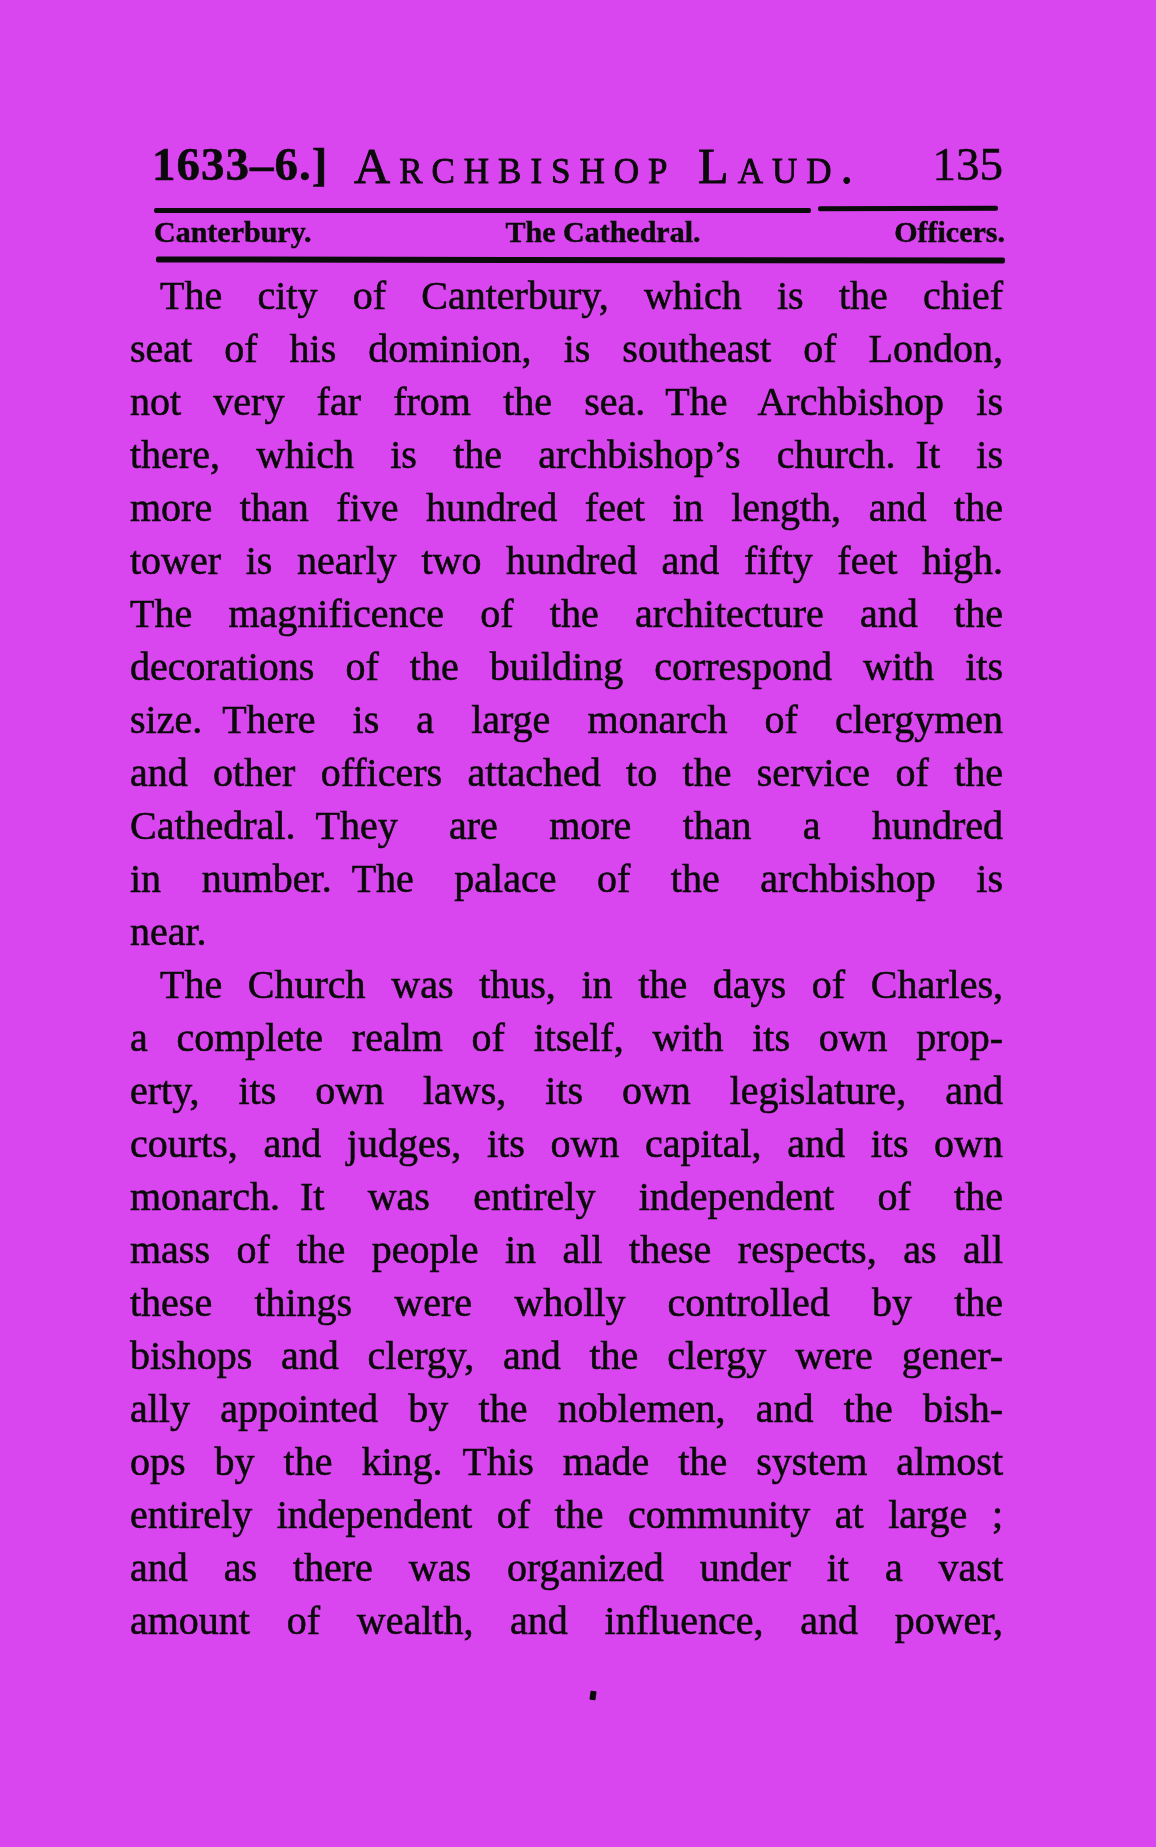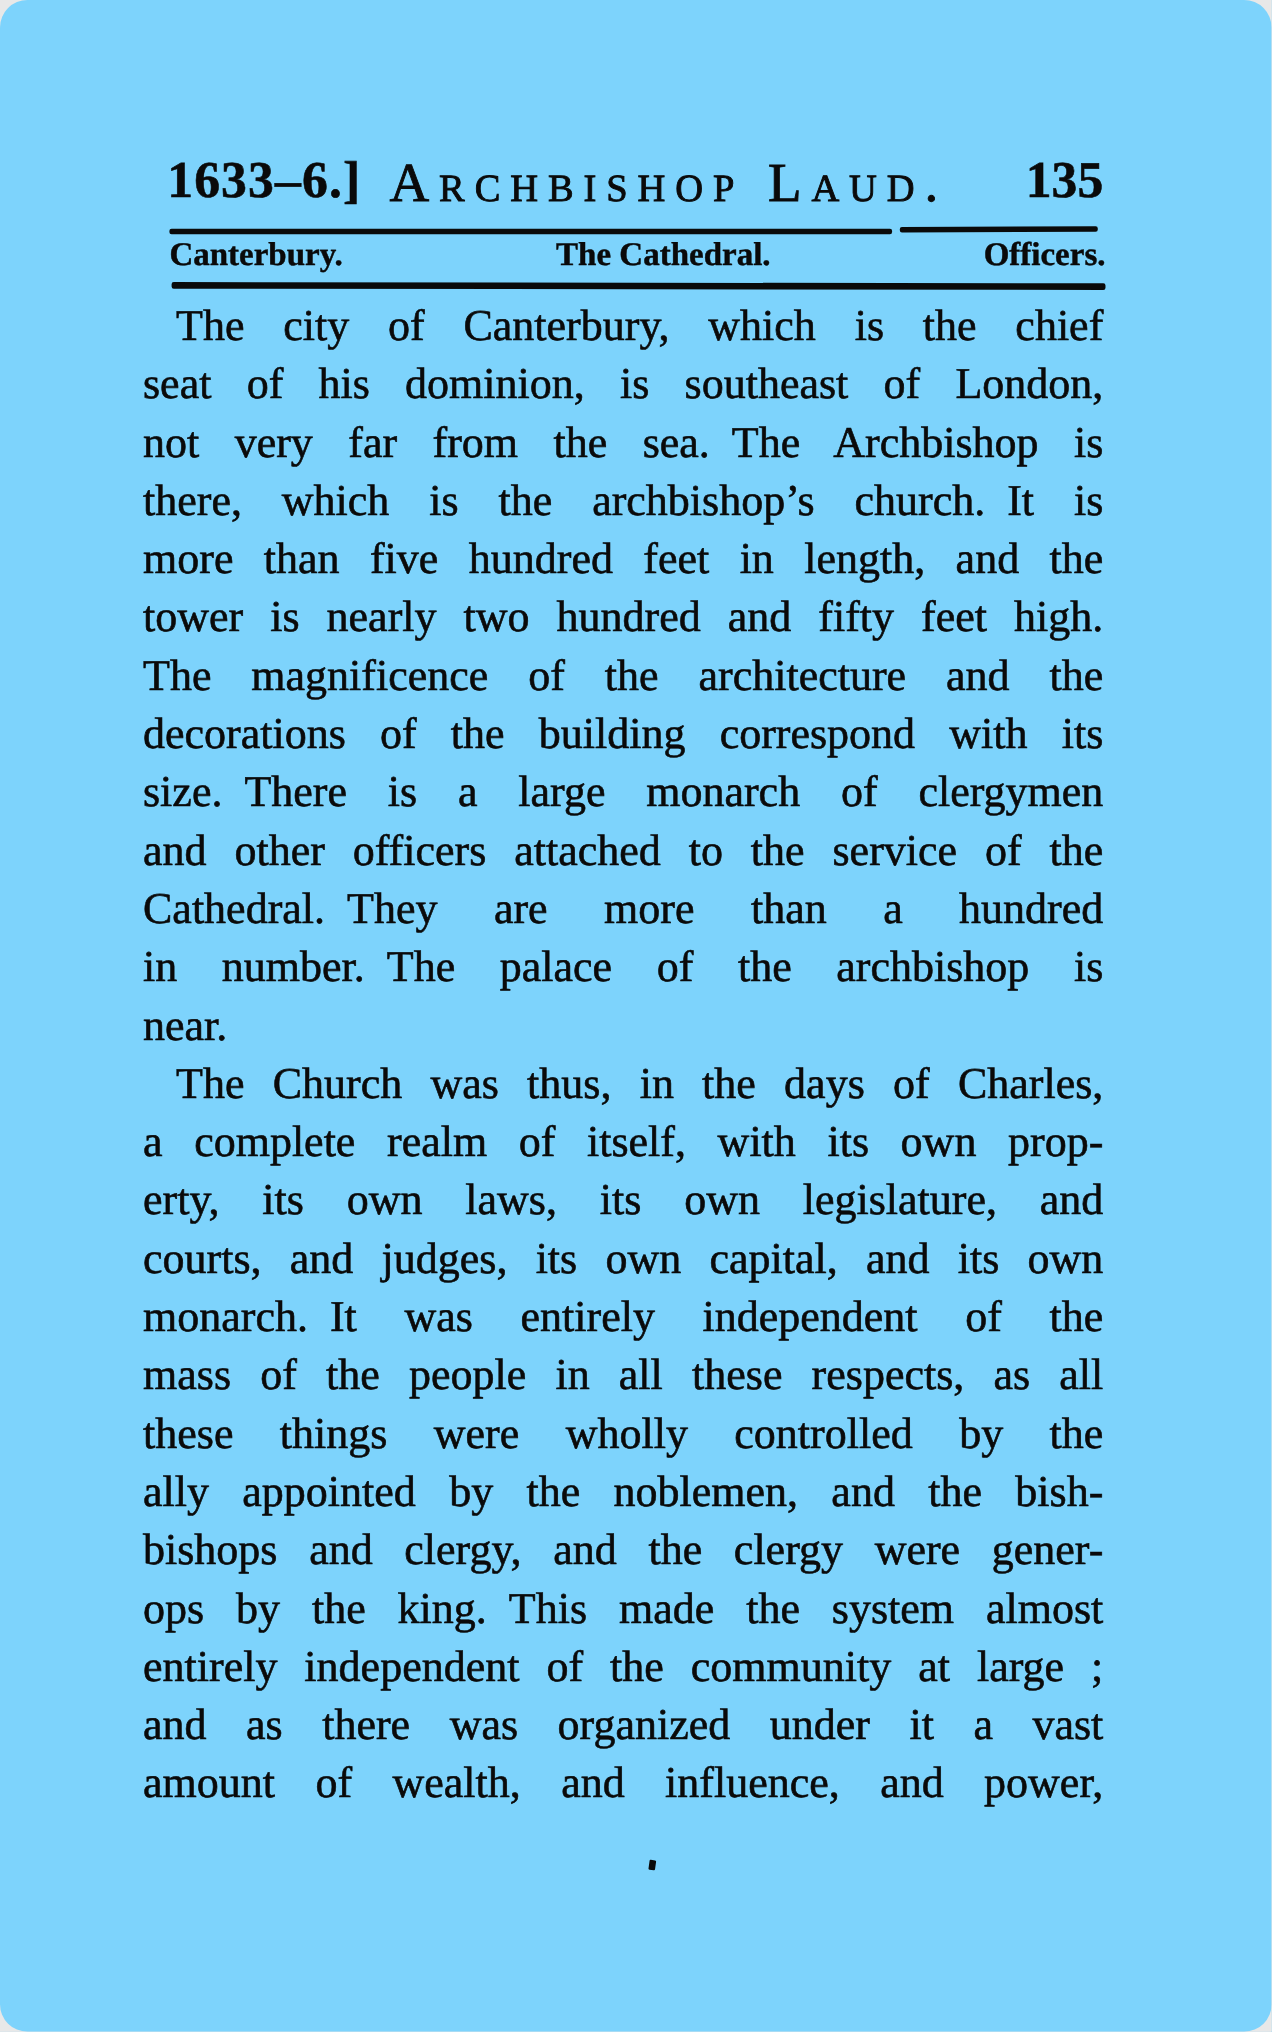--- a/index.html
+++ b/index.html
@@ -1,43 +1,42 @@
 <!DOCTYPE html>
 <html><head>
 <meta charset="utf-8">
 <style>
   html,body{margin:0;padding:0;background:#e8e8e8;}
   .page{
     position:relative;
     width:1156px;height:1847px;
     margin:0 auto;
-    background:#7dd3fc;
+    background:#d946ef;
     color:#0a0a0a;
     font-family:"Liberation Serif","DejaVu Serif",serif;
     overflow:hidden;
-    border-radius:25px;
   }
   
   .hdr-year{
     position:absolute;left:152px;top:141px;
     font-size:47px;font-weight:bold;line-height:1;
     letter-spacing:1px;white-space:nowrap;
     -webkit-text-stroke:0.5px #0a0a0a;
   }
   .hdr-title{
     position:absolute;left:608px;top:141px;
     transform:translateX(-50%);
     font-size:50px;line-height:1;
     font-variant:small-caps;
     letter-spacing:0.18em;white-space:nowrap;font-family:Liberation Serif, serif;
     -webkit-text-stroke:0.8px #0a0a0a;
   }
   .hdr-page{
     position:absolute;right:153px;top:141px;
-    font-size:47px;font-weight:bold;line-height:1;
+    font-size:47px;font-weight:normal;line-height:1;
     -webkit-text-stroke:0.5px #0a0a0a;
     text-align:right;
   }
   
   .rule{position:absolute;background:#0a0a0a;border-radius:2px;}
   .rule-1a{left:154px;top:208px;width:657px;height:5px;}
   .rule-1b{left:818px;top:206px;width:180px;height:5px;transform:rotate(-0.2deg);}
   .rule-2{left:156px;top:257px;width:849px;height:6px;transform:rotate(0.08deg);}
   
   .colhead{
@@ -106,22 +105,22 @@
         <div class="line endline">near.</div>
       </div>
     <div class="para">
         <div class="line indent">The Church was thus, in the days of Charles,</div>
         <div class="line">a complete realm of itself, with its own prop-</div>
         <div class="line">erty, its own laws, its own legislature, and</div>
         <div class="line">courts, and judges, its own capital, and its own</div>
         <div class="line">monarch. It was entirely independent of the</div>
         <div class="line">mass of the people in all these respects, as all</div>
         <div class="line">these things were wholly controlled by the</div>
+        <div class="line">bishops and clergy, and the clergy were gener-</div>
         <div class="line">ally appointed by the noblemen, and the bish-</div>
-        <div class="line">bishops and clergy, and the clergy were gener-</div>
         <div class="line">ops by the king. This made the system almost</div>
         <div class="line">entirely independent of the community at large ;</div>
         <div class="line">and as there was organized under it a vast</div>
         <div class="line">amount of wealth, and influence, and power,</div>
       </div>
   </section>
 
   <div class="speck"></div>
 
 </div>

